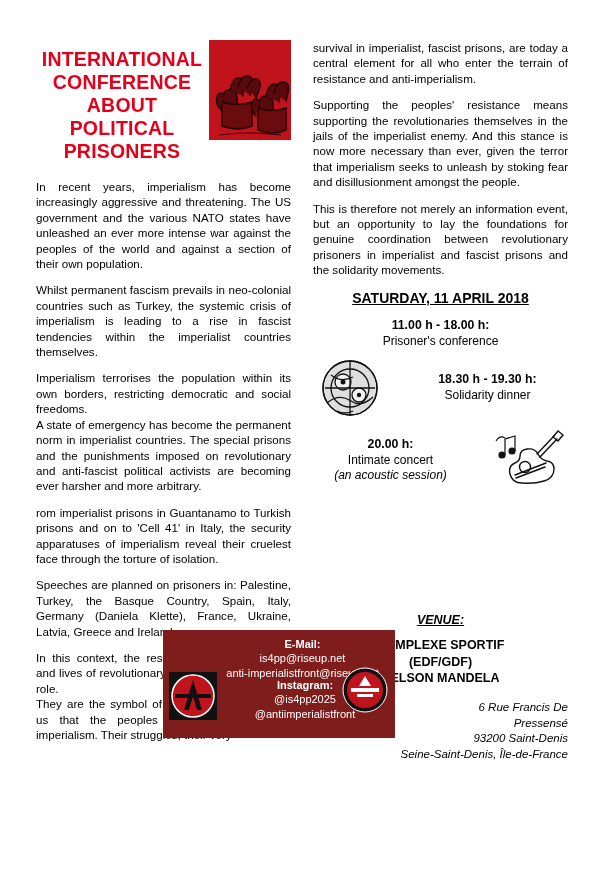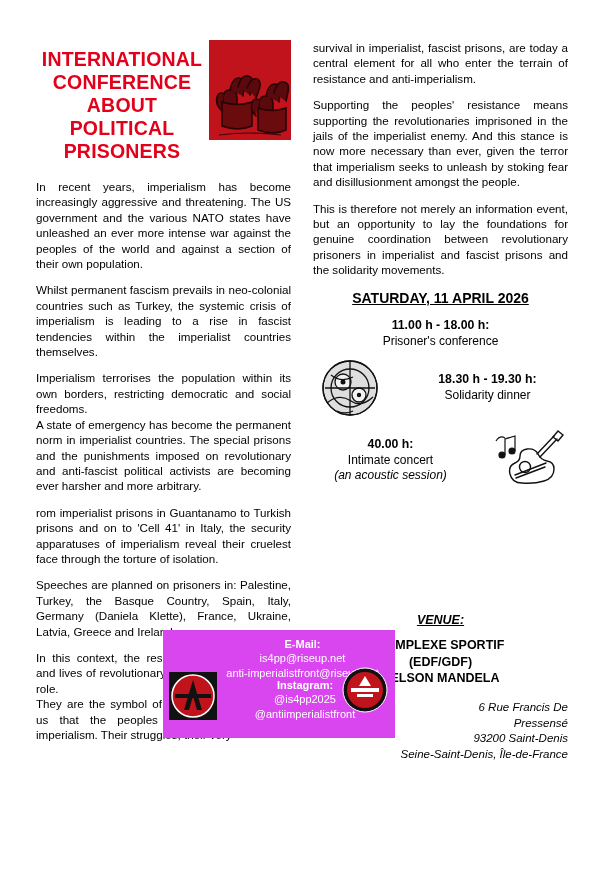--- a/index.html
+++ b/index.html
@@ -115,21 +115,21 @@
     font-size: 11.5px;
     line-height: 1.35;
   }
   
   .contact-box {
     position: absolute;
     left: 163px;
     top: 630px;
     width: 232px;
     height: 108px;
-    background: #d946ef;
+    background: #7f1d1d;
     color: #fff;
     font-size: 11px;
     line-height: 1.3;
     z-index: 5;
   }
   .contact-email {
     position: absolute;
     left: 52px;
     top: 7px;
     width: 175px;
@@ -206,24 +206,24 @@
       <p class="body tight">Imperialism terrorises the population within its own borders, restricting democratic and social freedoms.</p>
       <p class="body">A state of emergency has become the permanent norm in imperialist countries. The special prisons and the punishments imposed on revolutionary and anti-fascist political activists are becoming ever harsher and more arbitrary.</p>
       <p class="body">rom imperialist prisons in Guantanamo to Turkish prisons and on to 'Cell 41' in Italy, the security apparatuses of imperialism reveal their cruelest face through the torture of isolation.</p>
       <p class="body">Speeches are planned on prisoners in: Palestine, Turkey, the Basque Country, Spain, Italy, Germany (Daniela Klette), France, Ukraine, Latvia, Greece and Ireland.</p>
       <p class="body tight">In this context, the resistance, political identity and lives of revolutionary prisoners play a central role.</p>
       <p class="body">They are the symbol of resistance; they remind us that the peoples do not surrender to imperialism. Their struggles, their very</p>
     </div>
 
     <div class="col">
       <p class="body">survival in imperialist, fascist prisons, are today a central element for all who enter the terrain of resistance and anti-imperialism.</p>
-      <p class="body">Supporting the peoples' resistance means supporting the revolutionaries imprisoned in the jails of the imperialist enemy. And this stance is now more necessary than ever, given the terror that imperialism seeks to unleash by stoking fear and disillusionment amongst the people.</p>
+      <p class="body">Supporting the peoples' resistance means supporting the revolutionaries themselves in the jails of the imperialist enemy. And this stance is now more necessary than ever, given the terror that imperialism seeks to unleash by stoking fear and disillusionment amongst the people.</p>
       <p class="body">This is therefore not merely an information event, but an opportunity to lay the foundations for genuine coordination between revolutionary prisoners in imperialist and fascist prisons and the solidarity movements.</p>
 
-      <div class="date-heading">SATURDAY, 11 APRIL 2026</div>
+      <div class="date-heading">SATURDAY, 11 APRIL 2018</div>
 
       <div class="sched">
         <div class="time">11.00 h - 18.00 h:</div>
         <div>Prisoner's conference</div>
       </div>
 
       <div class="sched-row">
         <div class="art-circle">
           <svg width="74" height="66" viewBox="0 0 74 66" xmlns="http://www.w3.org/2000/svg">
             <rect width="74" height="66" fill="#ffffff"></rect>
@@ -246,21 +246,21 @@
           </svg>
         </div>
         <div class="sched">
           <div class="time">18.30 h - 19.30 h:</div>
           <div>Solidarity dinner</div>
         </div>
       </div>
 
       <div class="sched-row">
         <div class="sched">
-          <div class="time">40.00 h:</div>
+          <div class="time">20.00 h:</div>
           <div>Intimate concert</div>
           <div class="it">(an acoustic session)</div>
         </div>
         <div class="guitar">
           <svg width="80" height="66" viewBox="0 0 80 66" xmlns="http://www.w3.org/2000/svg">
             <g stroke="#111" stroke-width="1.4" fill="none" stroke-linecap="round">
               <path d="M34 56 q-10 0 -12 -9 q-2 -8 5 -11 q5 -2 5 -7 q0 -6 7 -7 q8 -1 11 5 q3 6 9 7 q7 1 7 8 q0 9 -10 12 q-10 3 -22 2 z"></path>
               <circle cx="37" cy="40" r="5.5"></circle>
               <path d="M49 27 L66 9"></path>
               <path d="M52 30 L69 12"></path>

